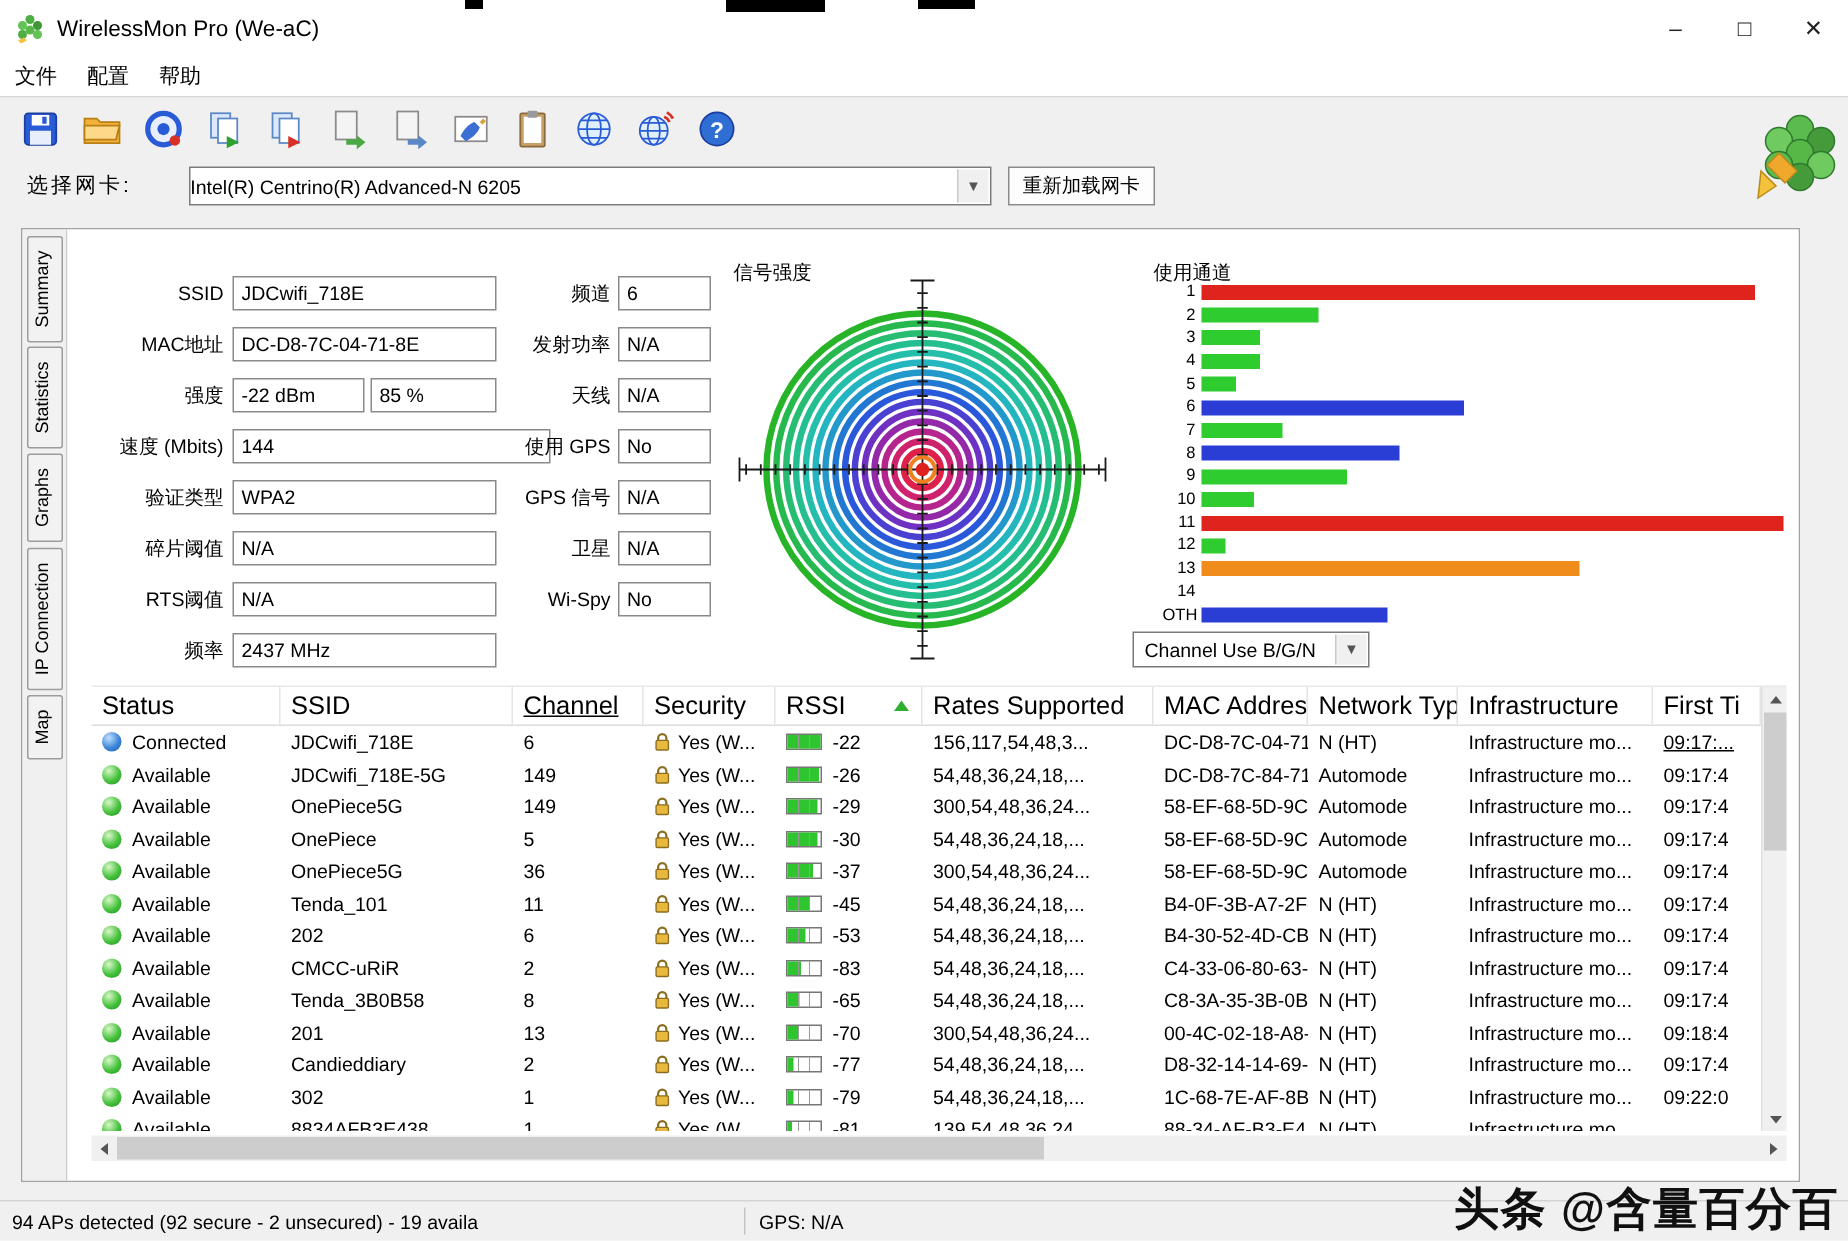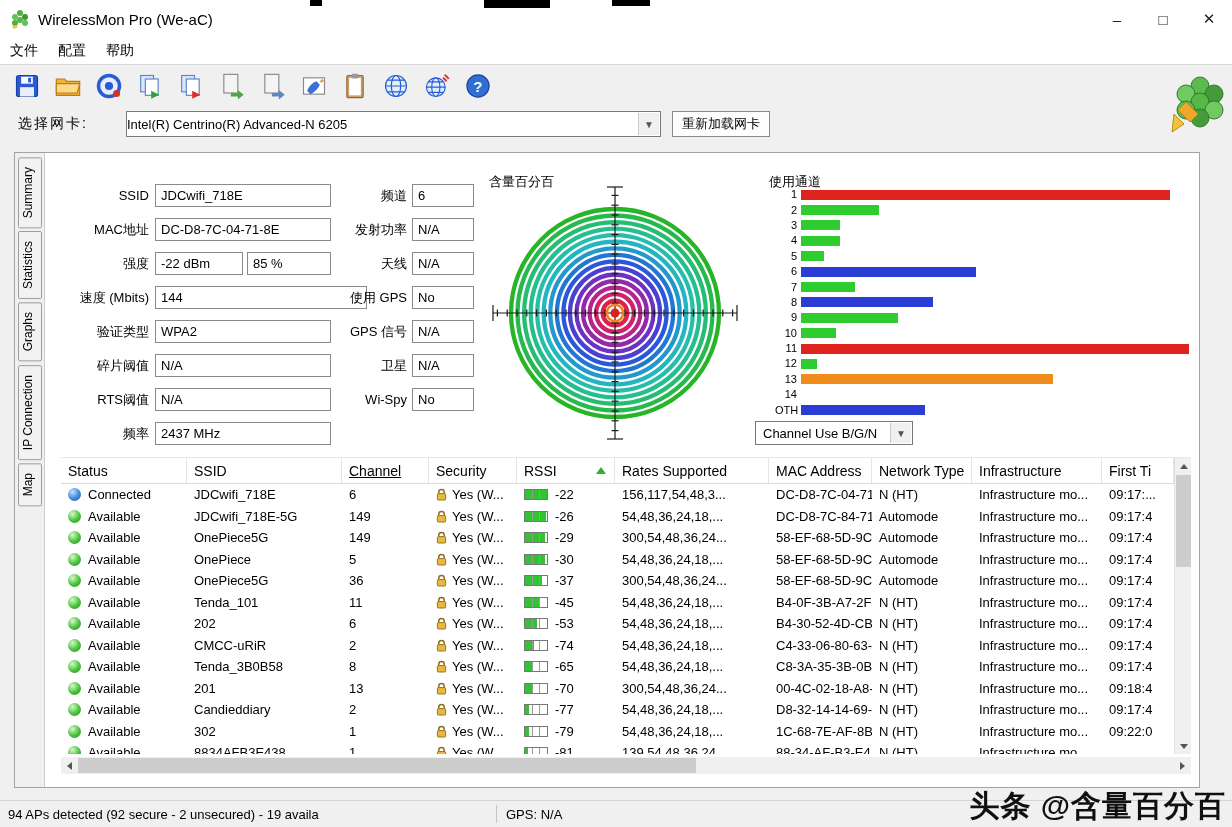--- a/index.html
+++ b/index.html
@@ -31,21 +31,21 @@
   .section-title{position:absolute;font-size:13px;white-space:nowrap}
   .chanchart{position:absolute;left:730px;top:34px;width:420px;height:234px}
   .chan-row{display:flex;align-items:center;height:15.4px}
   .chan-label{width:22px;text-align:right;font-size:11px;margin-right:4px;line-height:15px}
   .chan-area{position:relative;flex:1;height:10px}
   .chan-bar{position:absolute;left:0;top:0;height:10px}
   .dropdown{position:absolute;left:710px;top:268px;width:158px;height:24px;border:1px solid #7a7a7a;background:#fff;display:flex;align-items:center;padding-left:7px;font-size:13px}
   .gaugewrap{position:absolute;left:442px;top:26px;width:256px;height:268px}
   .table{position:absolute;left:16px;top:304px;width:1130px;height:296px;border-top:1px solid #e8e8e8}
   .thead{display:flex;height:26px;border-bottom:1px solid #dcdcdc;background:#fff}
-  .th{display:flex;align-items:center;padding-left:7px;border-right:1px solid #e4e4e4;overflow:hidden;white-space:nowrap;font-size:14px}
+  .th{display:flex;align-items:center;padding-left:7px;border-right:1px solid #e4e4e4;overflow:hidden;white-space:nowrap;font-size:17px}
   .sortarrow{width:0;height:0;border-left:5px solid transparent;border-right:5px solid transparent;border-bottom:7px solid #2fae2f;margin-left:auto;margin-right:8px}
   .tbody{height:270px;overflow:hidden}
   .tr{display:flex;height:21.5px;align-items:center}
   .td{display:flex;align-items:center;padding-left:7px;overflow:hidden;white-space:nowrap;font-size:13px;height:100%}
   .scircle{width:13px;height:13px;border-radius:50%;margin-right:7px;flex:none}
   .scircle.blue{background:radial-gradient(circle at 35% 30%, #c3e1ff 0%, #3d86d8 55%, #1c5fae 100%)}
   .scircle.green{background:radial-gradient(circle at 35% 30%, #d9f7c9 0%, #46c23c 55%, #229122 100%)}
   .rbar{width:24px;height:11px;border:1px solid #777;background:#fff;position:relative;margin-right:7px;flex:none}
   .rbar::after{content:"";position:absolute;inset:0;background:linear-gradient(90deg,transparent 0 32%,#9a9a9a 32% 36%,transparent 36% 64%,#9a9a9a 64% 68%,transparent 68%)}
   .rfill{position:absolute;left:0;top:0;bottom:0;background:#2fc52f}
@@ -210,21 +210,21 @@
 <div class="main">
   <div class="tabstrip" id="tabstrip">
       <div class="vtab">Summary</div>
       <div class="vtab">Statistics</div>
       <div class="vtab">Graphs</div>
       <div class="vtab">IP Connection</div>
       <div class="vtab">Map</div>
     </div>
   <div class="content" id="content">
 
-    <div class="section-title" style="left:444px;top:20px">含量百分百</div>
+    <div class="section-title" style="left:444px;top:20px">信号强度</div>
     <div class="gaugewrap" id="gauge"><svg width="256" height="268" viewBox="-128 -134 256 268">
           <circle cx="0" cy="0" r="104.0" fill="none" stroke="#27b427" stroke-width="4.3"></circle>
           <circle cx="0" cy="0" r="97.5" fill="none" stroke="#27b94e" stroke-width="4.3"></circle>
           <circle cx="0" cy="0" r="90.9" fill="none" stroke="#26bc71" stroke-width="4.3"></circle>
           <circle cx="0" cy="0" r="84.3" fill="none" stroke="#25be90" stroke-width="4.3"></circle>
           <circle cx="0" cy="0" r="77.8" fill="none" stroke="#24beab" stroke-width="4.3"></circle>
           <circle cx="0" cy="0" r="71.3" fill="none" stroke="#23b5c0" stroke-width="4.3"></circle>
           <circle cx="0" cy="0" r="64.7" fill="none" stroke="#2398cb" stroke-width="4.3"></circle>
           <circle cx="0" cy="0" r="58.1" fill="none" stroke="#2277d3" stroke-width="4.3"></circle>
           <circle cx="0" cy="0" r="51.6" fill="none" stroke="#2a58da" stroke-width="4.3"></circle>
@@ -478,21 +478,21 @@
             <div class="td" style="width: 98px;">
               <span class="rbar">
                 <span class="rfill" style="width:100%"></span>
               </span>
               <span>-22</span>
             </div>
             <div class="td" style="width: 154px;">156,117,54,48,3...</div>
             <div class="td" style="width: 103px;">DC-D8-7C-04-71...</div>
             <div class="td" style="width: 100px;">N (HT)</div>
             <div class="td" style="width: 130px;">Infrastructure mo...</div>
-            <div class="td" style="width: 72px;">09:17:...</div>
+            <div class="td" style="width: 72px; text-decoration: underline;">09:17:...</div>
           </div>
           <div class="tr">
             <div class="td" style="width: 126px;">
               <span class="scircle green"></span>
               <span>Available</span>
             </div>
             <div class="td" style="width: 155px;">JDCwifi_718E-5G</div>
             <div class="td" style="width: 87px;">149</div>
             <div class="td" style="width: 88px;">
               <svg width="11" height="13" viewBox="0 0 12 14" style="margin-right:5px;flex:none">
@@ -654,21 +654,21 @@
               <svg width="11" height="13" viewBox="0 0 12 14" style="margin-right:5px;flex:none">
                 <path d="M3 6V4.5a3 3 0 0 1 6 0V6" fill="none" stroke="#8a6d1f" stroke-width="1.6"></path>
                 <rect x="1.5" y="6" width="9" height="7" rx="1" fill="#e8b93c" stroke="#8a6d1f"></rect>
               </svg>
               <span>Yes (W...</span>
             </div>
             <div class="td" style="width: 98px;">
               <span class="rbar">
                 <span class="rfill" style="width:40.5%"></span>
               </span>
-              <span>-74</span>
+              <span>-83</span>
             </div>
             <div class="td" style="width: 154px;">54,48,36,24,18,...</div>
             <div class="td" style="width: 103px;">C4-33-06-80-63-00</div>
             <div class="td" style="width: 100px;">N (HT)</div>
             <div class="td" style="width: 130px;">Infrastructure mo...</div>
             <div class="td" style="width: 72px;">09:17:4</div>
           </div>
           <div class="tr">
             <div class="td" style="width: 126px;">
               <span class="scircle green"></span>

